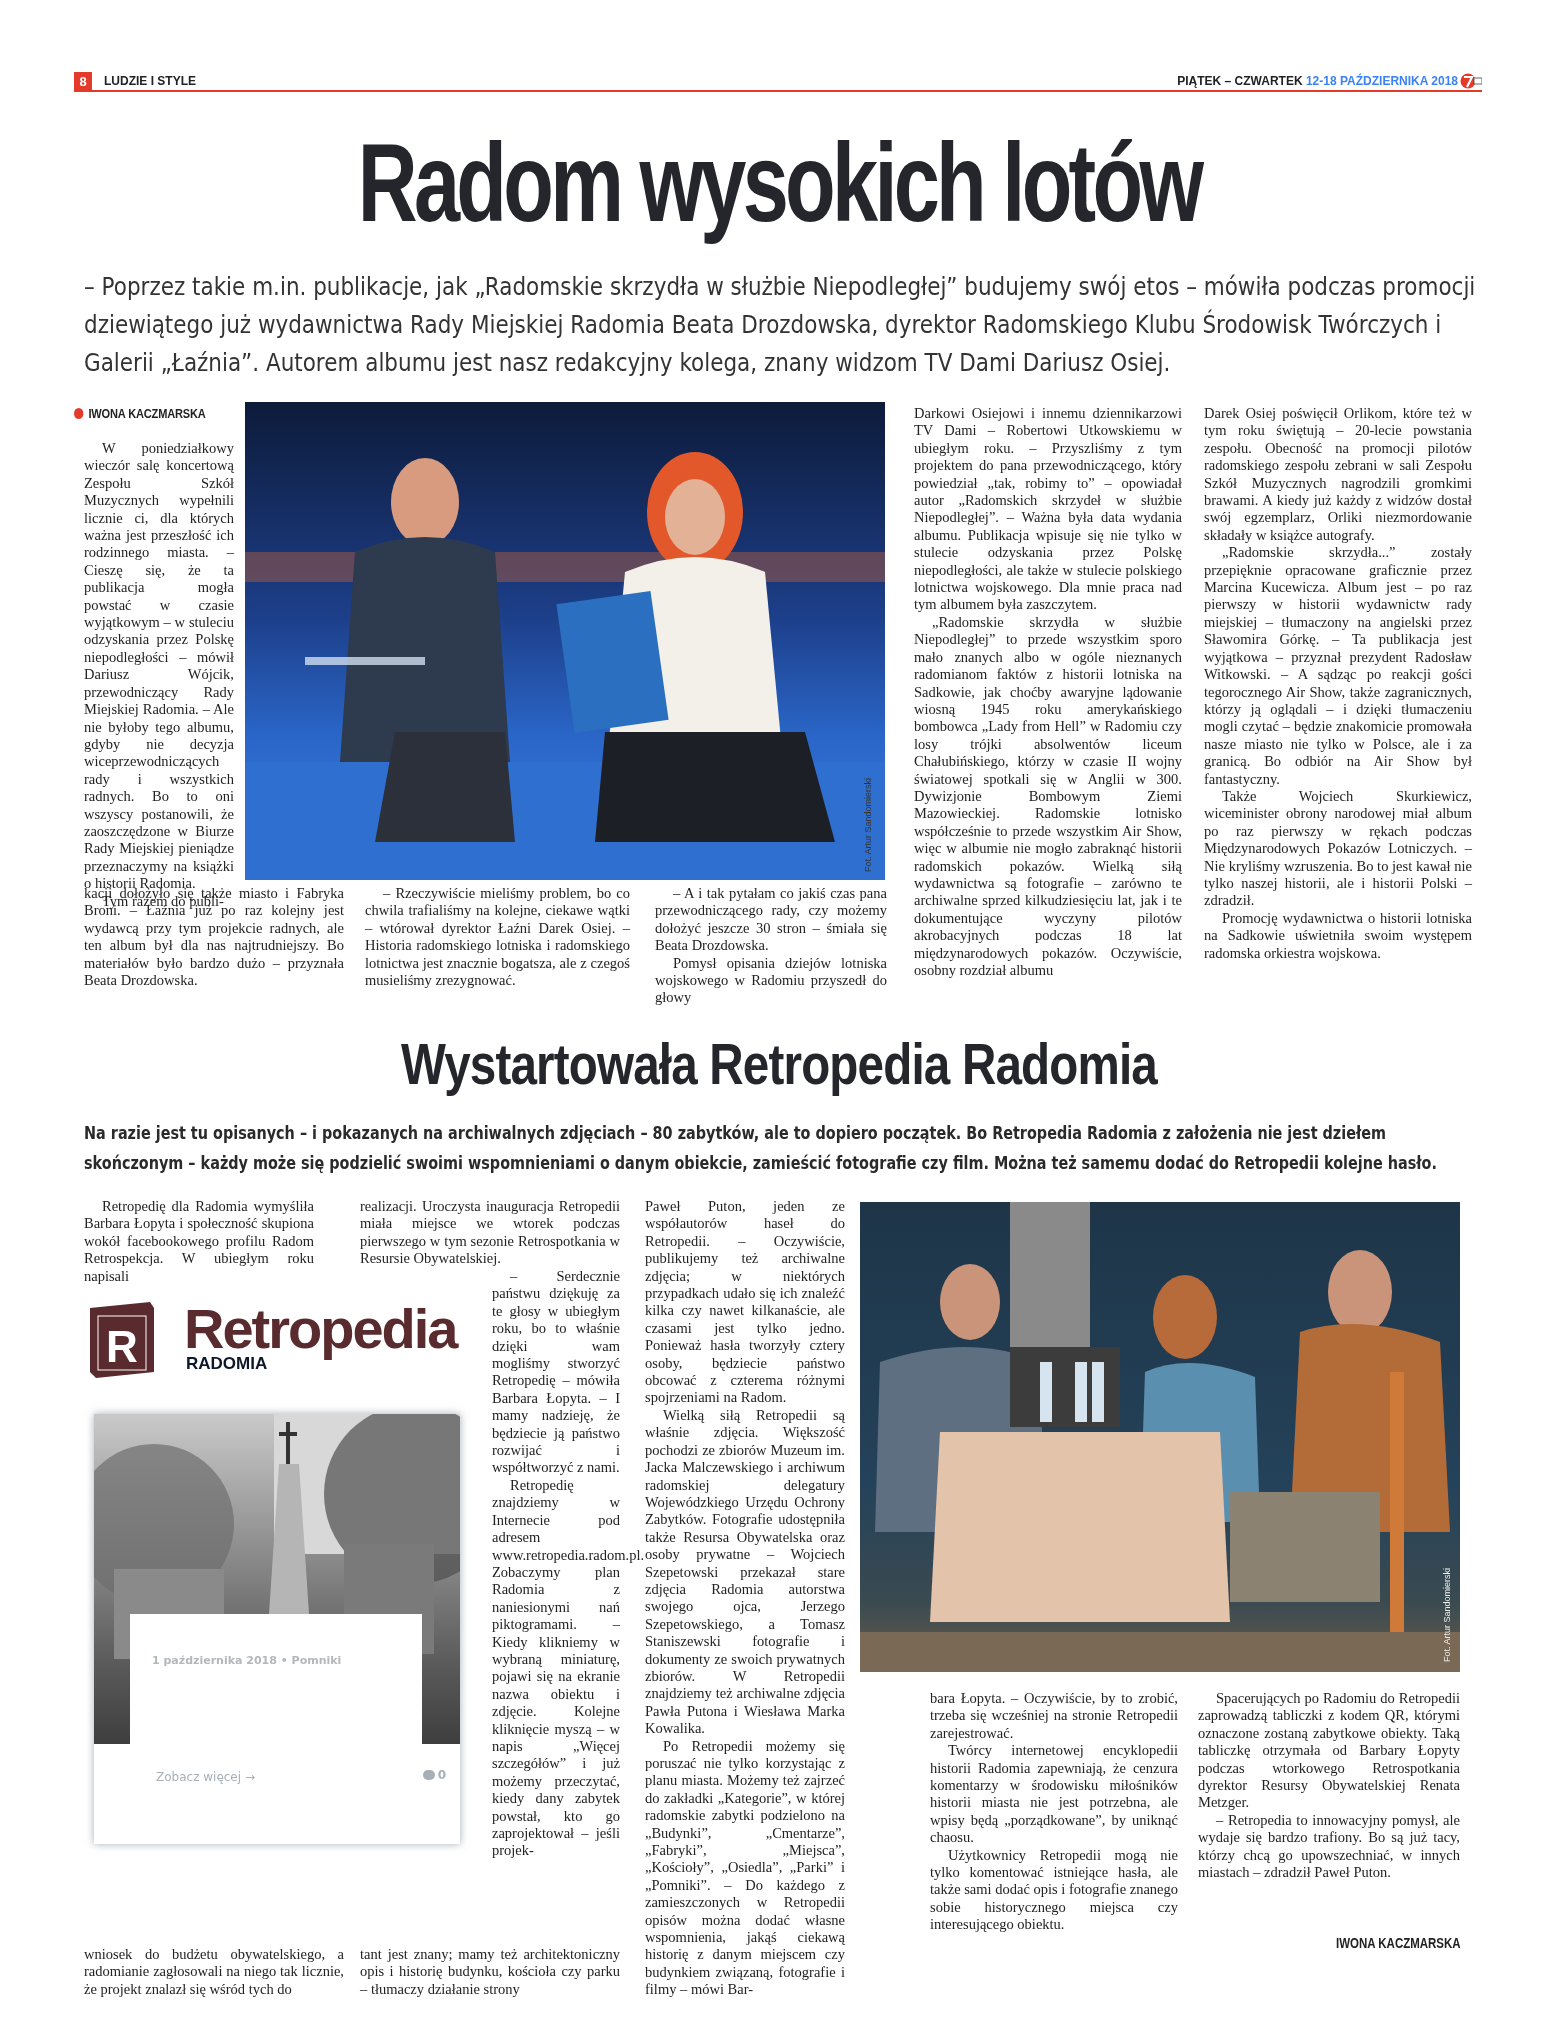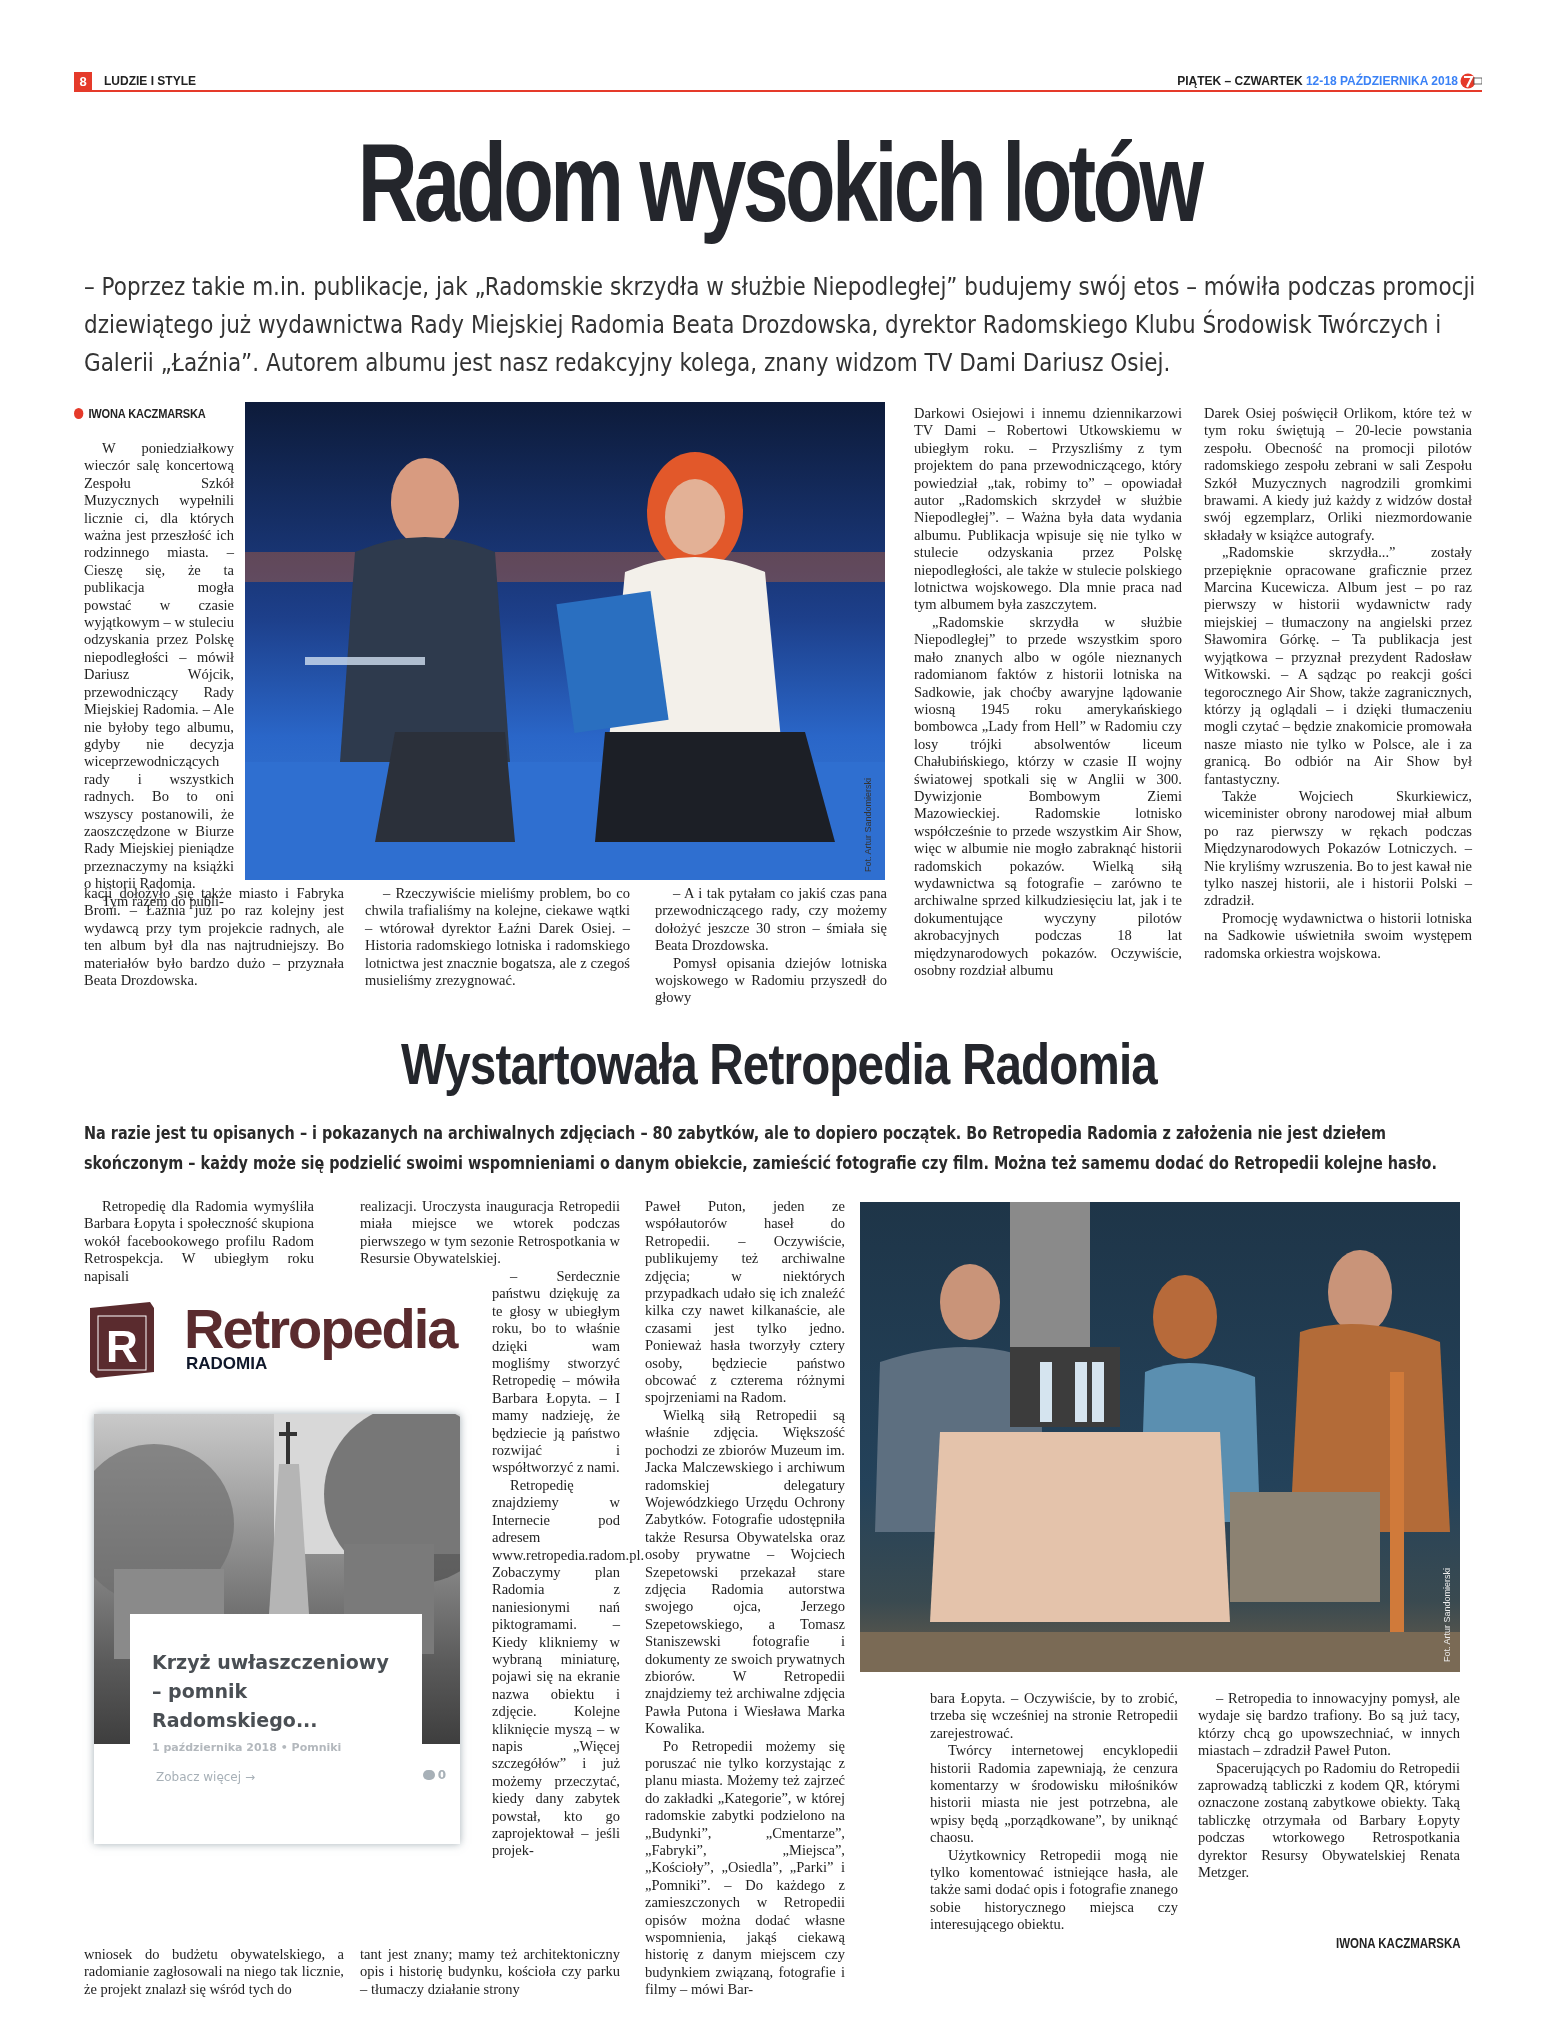--- a/index.html
+++ b/index.html
@@ -134,21 +134,20 @@
       <circle cx="60" cy="110" r="80" fill="#6e6e6e" opacity="0.7"></circle>
       <circle cx="320" cy="80" r="90" fill="#4e4e4e" opacity="0.7"></circle>
       <polygon points="185,50 205,50 215,200 175,200" fill="#b5b5b5"></polygon>
       <rect x="192" y="8" width="4" height="42" fill="#333"></rect>
       <rect x="185" y="18" width="18" height="4" fill="#333"></rect>
       <rect x="20" y="155" width="110" height="90" fill="#8a8a8a"></rect>
       <rect x="250" y="130" width="90" height="110" fill="#7a7a7a"></rect>
     </svg>
   </div>
   <div class="card-box">
-    <div class="card-title">Krzyż uwłaszczeniowy – pomnik Radomskiego...</div>
     <div class="card-meta">
       <span>1 października 2018</span> • <span>Pomniki</span>
     </div>
   </div>
   <div class="card-more" style="top:356px;">Zobacz więcej →</div>
   <div class="card-comments" style="top:354px;"><span class="bubble"></span><span>0</span></div>
 </div>
 
 <div class="col" style="left:84px; top:1946px; width:260px;">
   <p class="noind">wniosek do budżetu obywatelskiego, a radomianie zagłosowali na niego tak licznie, że projekt znalazł się wśród tych do</p>
@@ -191,16 +190,16 @@
   </svg>
   <div class="credit" style="left:582px; top:460px; color:#eee;">Fot. Artur Sandomierski</div>
 </div>
 
 <div class="col" style="left:930px; top:1690px; width:248px;">
   <p class="noind">bara Łopyta. – Oczywiście, by to zrobić, trzeba się wcześniej na stronie Retropedii zarejestrować.</p>
   <p>Twórcy internetowej encyklopedii historii Radomia zapewniają, że cenzura komentarzy w środowisku miłośników historii miasta nie jest potrzebna, ale wpisy będą „porządkowane”, by uniknąć chaosu.</p>
   <p>Użytkownicy Retropedii mogą nie tylko komentować istniejące hasła, ale także sami dodać opis i fotografie znanego sobie historycznego miejsca czy interesującego obiektu.</p>
 </div>
 <div class="col" style="left:1198px; top:1690px; width:262px;">
+  <p>Spacerujących po Radomiu do Retropedii zaprowadzą tabliczki z kodem QR, którymi oznaczone zostaną zabytkowe obiekty. Taką tabliczkę otrzymała od Barbary Łopyty podczas wtorkowego Retrospotkania dyrektor Resursy Obywatelskiej Renata Metzger.</p>
   <p>– Retropedia to innowacyjny pomysł, ale wydaje się bardzo trafiony. Bo są już tacy, którzy chcą go upowszechniać, w innych miastach – zdradził Paweł Puton.</p>
-  <p>Spacerujących po Radomiu do Retropedii zaprowadzą tabliczki z kodem QR, którymi oznaczone zostaną zabytkowe obiekty. Taką tabliczkę otrzymała od Barbary Łopyty podczas wtorkowego Retrospotkania dyrektor Resursy Obywatelskiej Renata Metzger.</p>
 </div>
 <div class="signoff">IWONA KACZMARSKA</div>
 
 </body></html>

